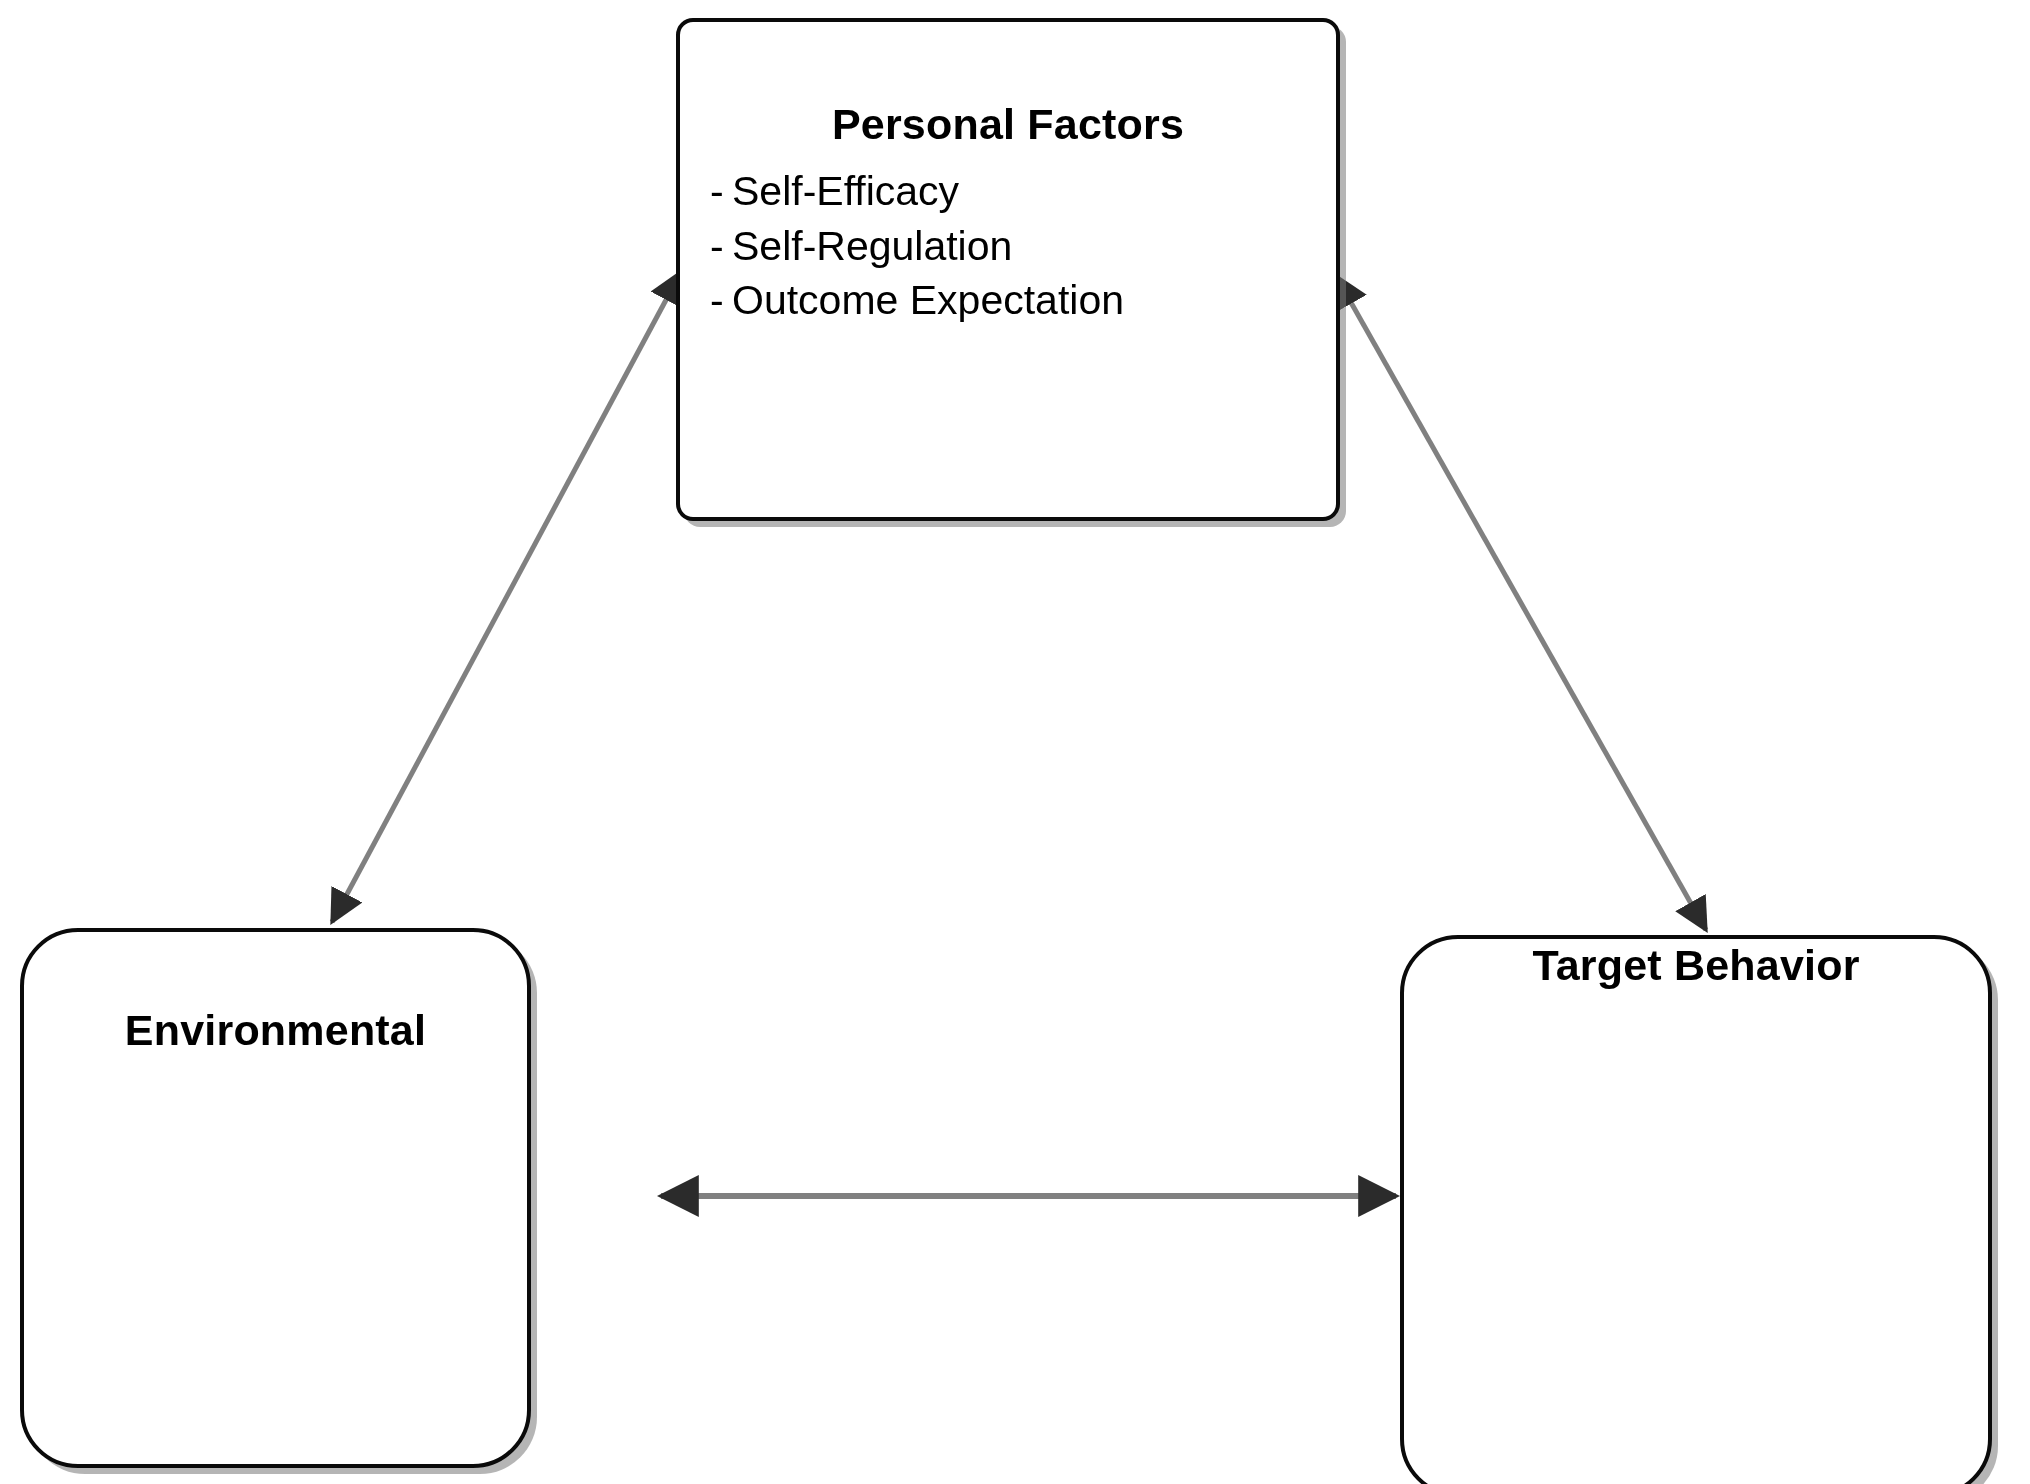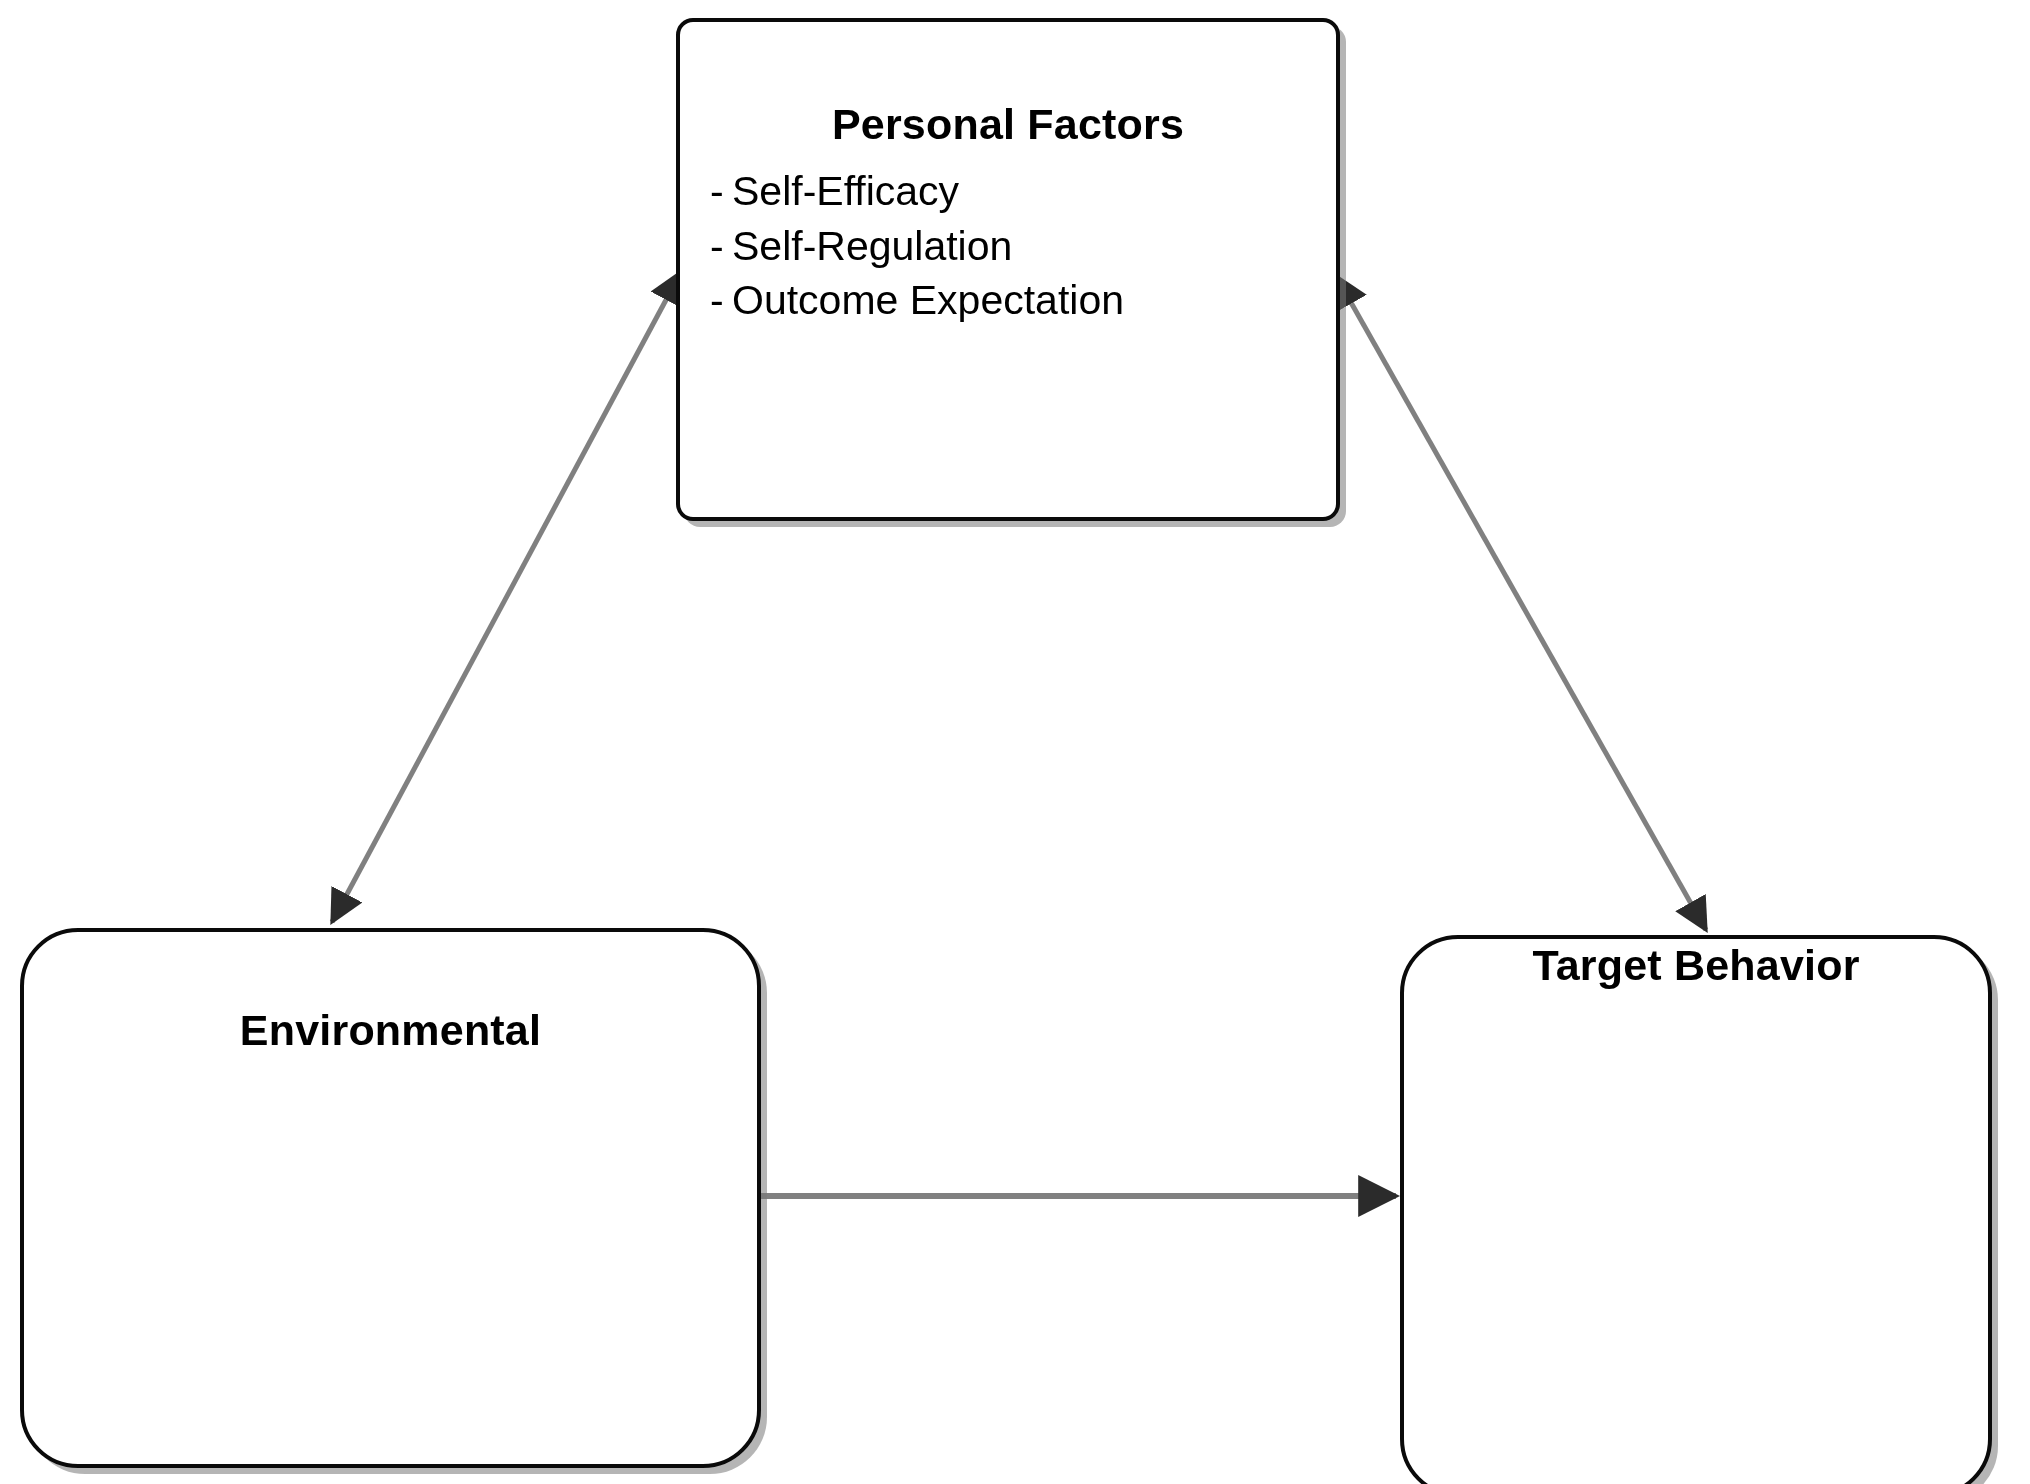--- a/index.html
+++ b/index.html
@@ -41,21 +41,21 @@
     width: 664px;
     height: 503px;
     justify-content: flex-start;
     padding-top: 76px;
     border-radius: 17px;
   }
   
   #node-environmental {
     left: 20px;
     top: 928px;
-    width: 741px;
+    width: 511px;
     height: 540px;
     justify-content: flex-start;
     padding-top: 72px;
   }
   
   #node-target {
     left: 1400px;
     top: 935px;
     width: 592px;
     height: 562px;

